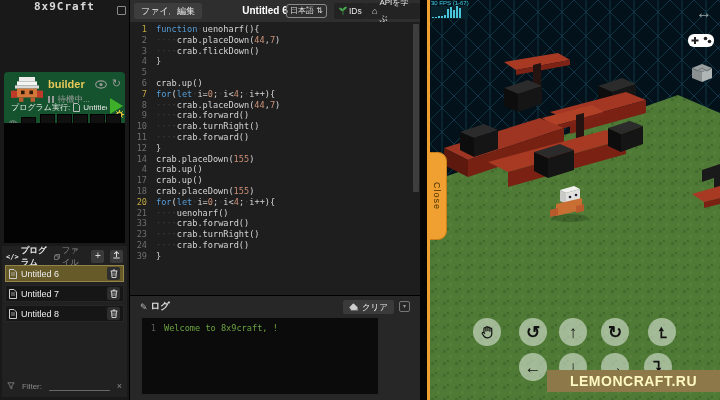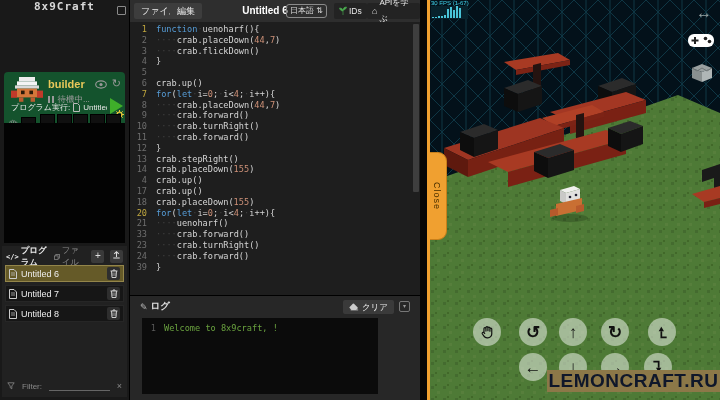--- a/index.html
+++ b/index.html
@@ -74,21 +74,21 @@
   .fps-text{font-size:6px;color:#3fd0e8;white-space:nowrap;}
   .fps-graph{width:37px;height:13px;background:#08222c;display:flex;align-items:flex-end;gap:1px;padding:1px;}
   .fps-graph i{display:block;width:2px;background:#49c4d8;}
   .gv-icon{position:absolute;cursor:pointer;}
   .resize-icon{right:8px;top:4px;color:#9aa5a5;font-size:16px;font-weight:bold;}
   .close-tab{position:absolute;left:-4px;top:152px;width:21px;height:88px;background:#f0a030;border-radius:0 9px 9px 0;border:1px solid #c87f1a;display:flex;align-items:center;justify-content:center;cursor:pointer;}
   .close-label{writing-mode:vertical-rl;font-size:9px;color:#4a3000;letter-spacing:1px;}
   .ctrl-btn{position:absolute;width:28px;height:28px;border-radius:50%;background:rgba(225,232,223,.58);display:flex;align-items:center;justify-content:center;cursor:pointer;color:#111;}
   .ctrl-btn span{font-size:17px;font-weight:bold;line-height:1;}
   .watermark{position:absolute;left:117px;top:370px;width:173px;height:22px;background:#8c7848;display:flex;align-items:center;justify-content:center;z-index:5;}
-  .watermark span{color:#0f172a;font-size:19px;font-weight:bold;letter-spacing:.5px;}
+  .watermark span{color:#fef9c3;font-size:14px;font-weight:bold;letter-spacing:.5px;}
   .tiny-doc{flex:none;}
 </style>
 </head>
 <body>
 
 <div class="screen">
 
   <div class="sidebar">
     <div class="logo-bar">
       <span class="logo">8x9Craft</span>
@@ -293,24 +293,20 @@
         </div>
         <div class="code-row">
           <span class="gut">11</span>
           <span class="src"><span class="ws">·</span><span class="ws">·</span><span class="ws">·</span><span class="ws">·</span>crab.forward()</span>
         </div>
         <div class="code-row">
           <span class="gut">12</span>
           <span class="src">}</span>
         </div>
         <div class="code-row">
-          <span class="gut">13</span>
-          <span class="src">crab.stepRight()</span>
-        </div>
-        <div class="code-row">
           <span class="gut">14</span>
           <span class="src">crab.placeDown(<span class="num">155</span>)</span>
         </div>
         <div class="code-row">
           <span class="gut">4</span>
           <span class="src">crab.up()</span>
         </div>
         <div class="code-row">
           <span class="gut">17</span>
           <span class="src">crab.up()</span>

